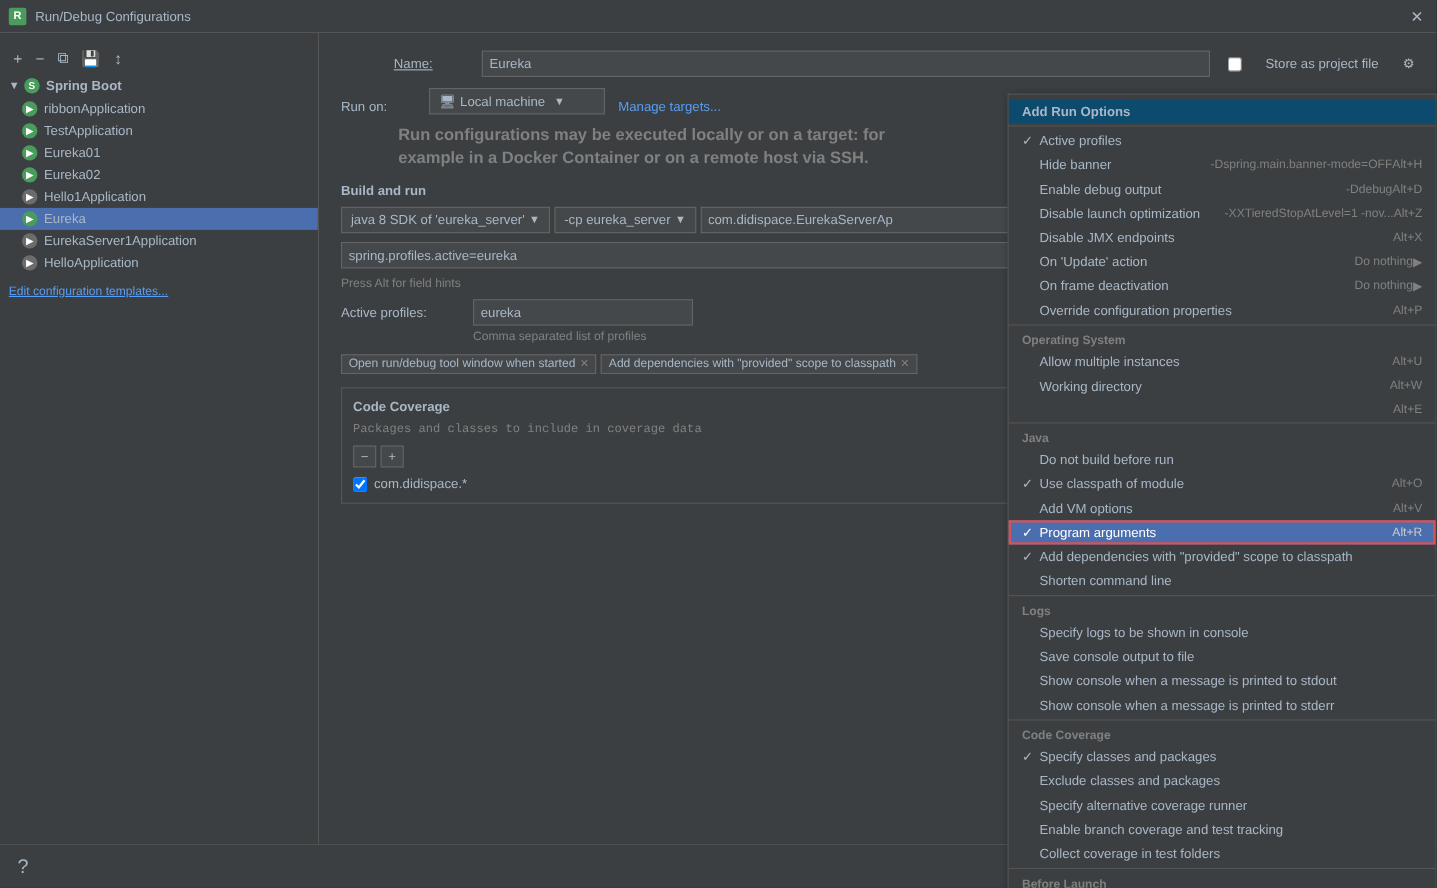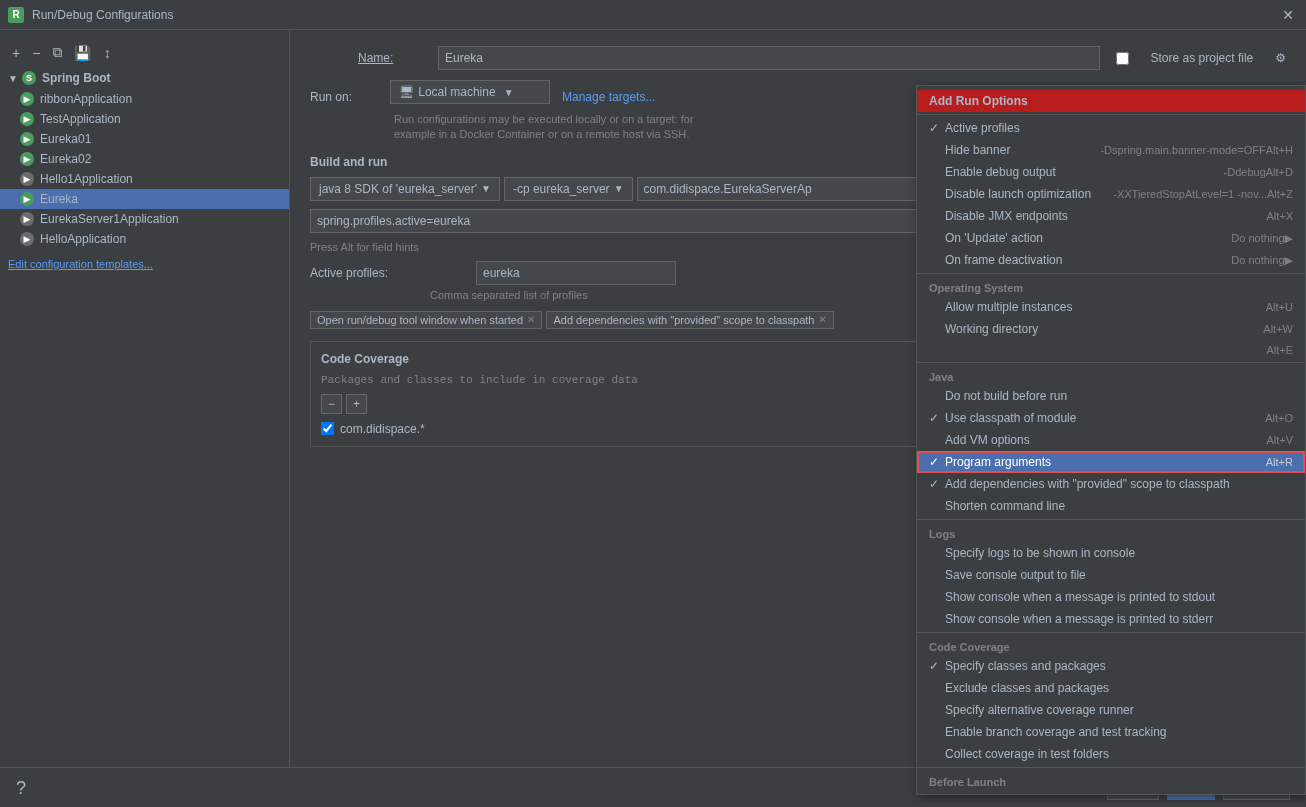--- a/index.html
+++ b/index.html
@@ -127,21 +127,21 @@
       color: #a9b7c6;
       padding: 3px 8px;
       font-size: 12px;
       display: flex; align-items: center;
       cursor: pointer;
       height: 24px;
       min-width: 160px;
     }
     .dropdown-btn .arrow { margin-left: 8px; font-size: 10px; }
     .manage-link { color: #589df6; font-size: 12px; margin-left: 12px; cursor: pointer; text-decoration: none; }
-    .run-hint { color: #808080; font-size: 11px; margin-left: 84px; margin-bottom: 12px; line-height: 1.4; }
+    .run-hint { color: #808080; font-size: 15px; margin-left: 52px; margin-bottom: 12px; line-height: 1.4; font-weight: bold; }
 
     .section-title {
       font-weight: bold;
       color: #a9b7c6;
       margin-bottom: 8px;
       margin-top: 4px;
       font-size: 12px;
     }
 
     .build-run-row {
@@ -183,21 +183,20 @@
       height: 24px;
       margin-bottom: 8px;
     }
 
     .hints-text { color: #808080; font-size: 11px; margin-bottom: 8px; }
 
     .active-profiles-row {
       display: flex;
       align-items: center;
       margin-bottom: 4px;
-      gap: 46px;
     }
     .active-profiles-label { width: 120px; color: #a9b7c6; font-size: 12px; }
     .active-profiles-input {
       width: 200px;
       background: #45484a;
       border: 1px solid #646464;
       color: #a9b7c6;
       padding: 3px 6px;
       font-size: 12px;
       height: 24px;
@@ -311,21 +310,21 @@
       border: 1px solid #555;
       box-shadow: 2px 2px 8px rgba(0,0,0,0.5);
       z-index: 100;
       padding: 4px 0;
     }
     .menu-header {
       padding: 4px 12px 4px 12px;
       font-size: 12px;
       color: #a9b7c6;
       font-weight: bold;
-      background: #b91c1c;
+      background: #0c4a6e;
     }
     .menu-separator {
       border-top: 1px solid #555;
       margin: 2px 0;
     }
     .menu-group-label {
       padding: 6px 12px 2px 12px;
       font-size: 11px;
       color: #808080;
       font-weight: bold;
@@ -551,20 +550,25 @@
       <span class="label">On 'Update' action</span>
       <span class="sub-label">Do nothing</span>
       <span class="shortcut">▶</span>
     </div>
     <div class="menu-item">
       <span class="check"></span>
       <span class="label">On frame deactivation</span>
       <span class="sub-label">Do nothing</span>
       <span class="shortcut">▶</span>
     </div>
+    <div class="menu-item">
+      <span class="check"></span>
+      <span class="label">Override configuration properties</span>
+      <span class="shortcut">Alt+P</span>
+    </div>
 
     <div class="menu-separator"></div>
     <div class="menu-group-label">Operating System</div>
     <div class="menu-item">
       <span class="check"></span>
       <span class="label">Allow multiple instances</span>
       <span class="shortcut">Alt+U</span>
     </div>
     <div class="menu-item">
       <span class="check"></span>

